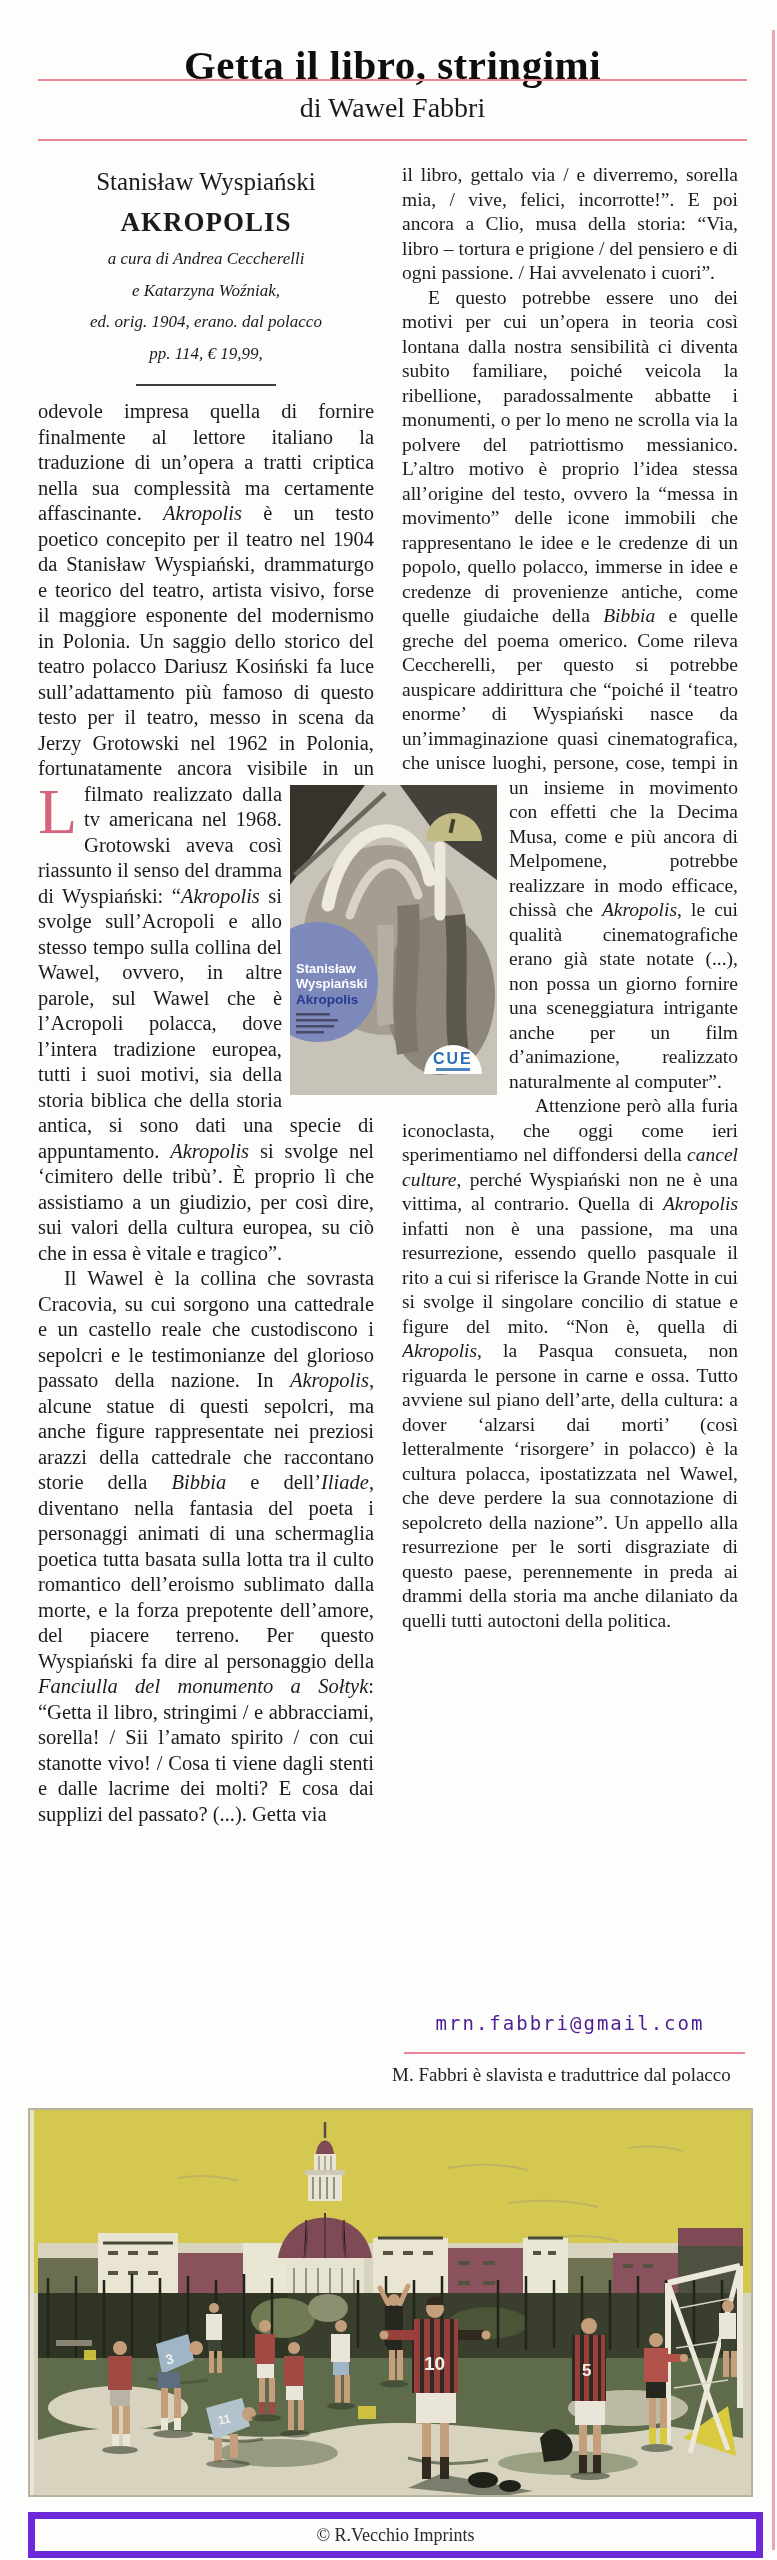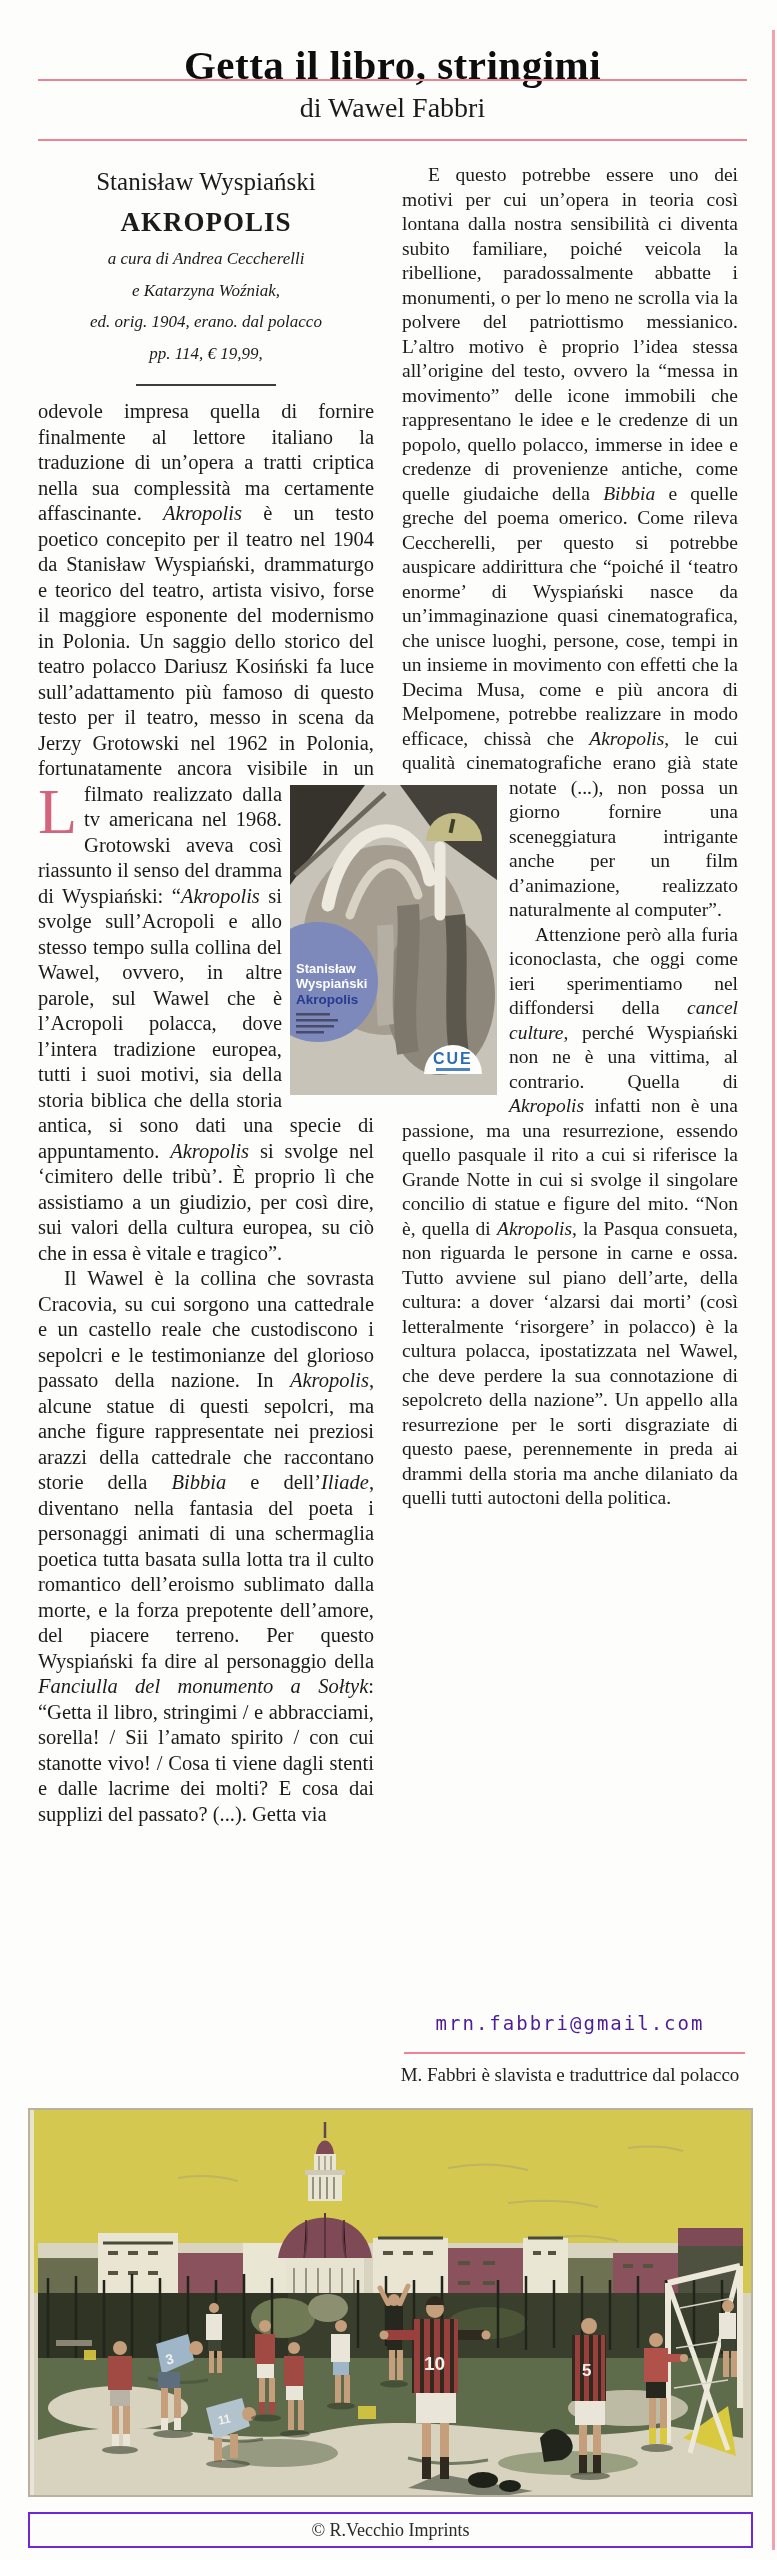--- a/index.html
+++ b/index.html
@@ -29,26 +29,26 @@
   .sp-l {float:left;clear:left;width:107px;height:315px;}
 
   p.body{margin:0;padding:0;}
   p.pind{text-indent:26px;}
   .dropcap{float:left;font-size:64px;line-height:50px;padding:2px 7px 0 0;color:#d4647c;}
   p.body i{font-style:italic;}
 
   .cover{position:absolute;left:290px;top:785px;width:207px;height:310px;}
   .painting{position:absolute;left:28px;top:2108px;width:725px;height:389px;}
   .caption-box{position:absolute;left:28px;top:2512px;width:721px;height:32px;
-               border:2px solid #6d28d9;text-align:center;line-height:32px;font-size:18px;color:#2a2a2a;}
+               border:7px solid #6d28d9;text-align:center;line-height:32px;font-size:18px;color:#2a2a2a;}
 
   .email{position:absolute;left:402px;top:2012px;width:336px;text-align:center;
          font-family:"DejaVu Sans Mono", monospace;font-size:19px;letter-spacing:2px;color:#4c1d95;}
   .foot-rule{position:absolute;left:404px;top:2052px;width:341px;height:2px;background:#ed8494;}
-  .bio{position:absolute;left:392px;top:2064px;width:356px;text-align:center;font-size:19px;color:#222;}
+  .bio{position:absolute;left:392px;top:2064px;width:356px;text-align:left;font-size:19px;color:#222;}
 </style>
 </head>
 <body>
 
 <div class="page">
 
   <h1 class="title">Getta il libro, stringimi</h1>
   <div class="rule rule1"></div>
   <div class="byline">di Wawel Fabbri</div>
   <div class="rule rule2"></div>
@@ -68,20 +68,21 @@
         </div>
     </div>
     <hr class="bi-divider">
     <p class="body"><span class="dropcap">L</span><span><span>odevole impresa quella di fornire finalmente al lettore italiano la traduzione di un’opera a tratti criptica nella sua complessità ma certamente affascinante. </span><i>Akropolis</i><span> è un testo poetico concepito per il teatro nel 1904 da Stanisław Wyspiański, drammaturgo e teorico del teatro, artista visivo, forse il maggiore esponente del modernismo in Polonia. Un saggio dello storico del teatro polacco Dariusz Kosiński fa luce sull’adattamento più famoso di questo testo per il teatro, messo in scena da Jerzy Grotowski nel 1962 in Polonia, fortunatamente ancora visibile in un filmato realizzato dalla tv americana nel 1968. Grotowski aveva così riassunto il senso del dramma di Wyspiański: “</span><i>Akropolis</i><span> si svolge sull’Acropoli e allo stesso tempo sulla collina del Wawel, ovvero, in altre parole, sul Wawel che è l’Acropoli polacca, dove l’intera tradizione europea, tutti i suoi motivi, sia della storia biblica che della storia antica, si sono dati una specie di appuntamento. </span><i>Akropolis</i><span> si svolge nel ‘cimitero delle tribù’. È proprio lì che assistiamo a un giudizio, per così dire, sui valori della cultura europea, su ciò che in essa è vitale e tragico”.</span></span></p>
     <p class="body pind"><span>Il Wawel è la collina che sovrasta Cracovia, su cui sorgono una cattedrale e un castello reale che custodiscono i sepolcri e le testimonianze del glorioso passato della nazione. In </span><i>Akropolis</i><span>, alcune statue di questi sepolcri, ma anche figure rappresentate nei preziosi arazzi della cattedrale che raccontano storie della </span><i>Bibbia</i><span> e dell’</span><i>Iliade</i><span>, diventano nella fantasia del poeta i personaggi animati di una schermaglia poetica tutta basata sulla lotta tra il culto romantico dell’eroismo sublimato dalla morte, e la forza prepotente dell’amore, del piacere terreno. Per questo Wyspiański fa dire al personaggio della </span><i>Fanciulla del monumento a Sołtyk</i><span>: “Getta il libro, stringimi / e abbracciami, sorella! / Sii l’amato spirito / con cui stanotte vivo! / Cosa ti viene dagli stenti e dalle lacrime dei molti? E cosa dai supplizi del passato? (...). Getta via</span></p>
   </div>
 
   <div class="col col-right">
     <span class="sp-l0"></span>
     <span class="sp-l"></span>
+    <p class="body"><span>il libro, gettalo via / e diverremo, sorella mia, / vive, felici, incorrotte!”. E poi ancora a Clio, musa della storia: “Via, libro – tortura e prigione / del pensiero e di ogni passione. / Hai avvelenato i cuori”.</span></p>
     <p class="body pind"><span>E questo potrebbe essere uno dei motivi per cui un’opera in teoria così lontana dalla nostra sensibilità ci diventa subito familiare, poiché veicola la ribellione, paradossalmente abbatte i monumenti, o per lo meno ne scrolla via la polvere del patriottismo messianico. L’altro motivo è proprio l’idea stessa all’origine del testo, ovvero la “messa in movimento” delle icone immobili che rappresentano le idee e le credenze di un popolo, quello polacco, immerse in idee e credenze di provenienze antiche, come quelle giudaiche della </span><i>Bibbia</i><span> e quelle greche del poema omerico. Come rileva Ceccherelli, per questo si potrebbe auspicare addirittura che “poiché il ‘teatro enorme’ di Wyspiański nasce da un’immaginazione quasi cinematografica, che unisce luoghi, persone, cose, tempi in un insieme in movimento con effetti che la Decima Musa, come e più ancora di Melpomene, potrebbe realizzare in modo efficace, chissà che </span><i>Akropolis</i><span>, le cui qualità cinematografiche erano già state notate (...), non possa un giorno fornire una sceneggiatura intrigante anche per un film d’animazione, realizzato naturalmente al computer”.</span></p>
     <p class="body pind"><span>Attenzione però alla furia iconoclasta, che oggi come ieri sperimentiamo nel diffondersi della </span><i>cancel culture</i><span>, perché Wyspiański non ne è una vittima, al contrario. Quella di </span><i>Akropolis</i><span> infatti non è una passione, ma una resurrezione, essendo quello pasquale il rito a cui si riferisce la Grande Notte in cui si svolge il singolare concilio di statue e figure del mito. “Non è, quella di </span><i>Akropolis</i><span>, la Pasqua consueta, non riguarda le persone in carne e ossa. Tutto avviene sul piano dell’arte, della cultura: a dover ‘alzarsi dai morti’ (così letteralmente ‘risorgere’ in polacco) è la cultura polacca, ipostatizzata nel Wawel, che deve perdere la sua connotazione di sepolcreto della nazione”. Un appello alla resurrezione per le sorti disgraziate di questo paese, perennemente in preda ai drammi della storia ma anche dilaniato da quelli tutti autoctoni della politica.</span></p>
   </div>
 
   <svg class="cover" viewBox="0 0 207 310" xmlns="http://www.w3.org/2000/svg">
     <rect width="207" height="310" fill="#c8c3b8"></rect>
     <g>
       <polygon points="0,0 75,0 0,100" fill="#35332c"></polygon>
       <polygon points="110,0 207,0 207,95 148,52" fill="#44423a"></polygon>
       <line x1="5" y1="90" x2="95" y2="8" stroke="#6b675c" stroke-width="5"></line>

